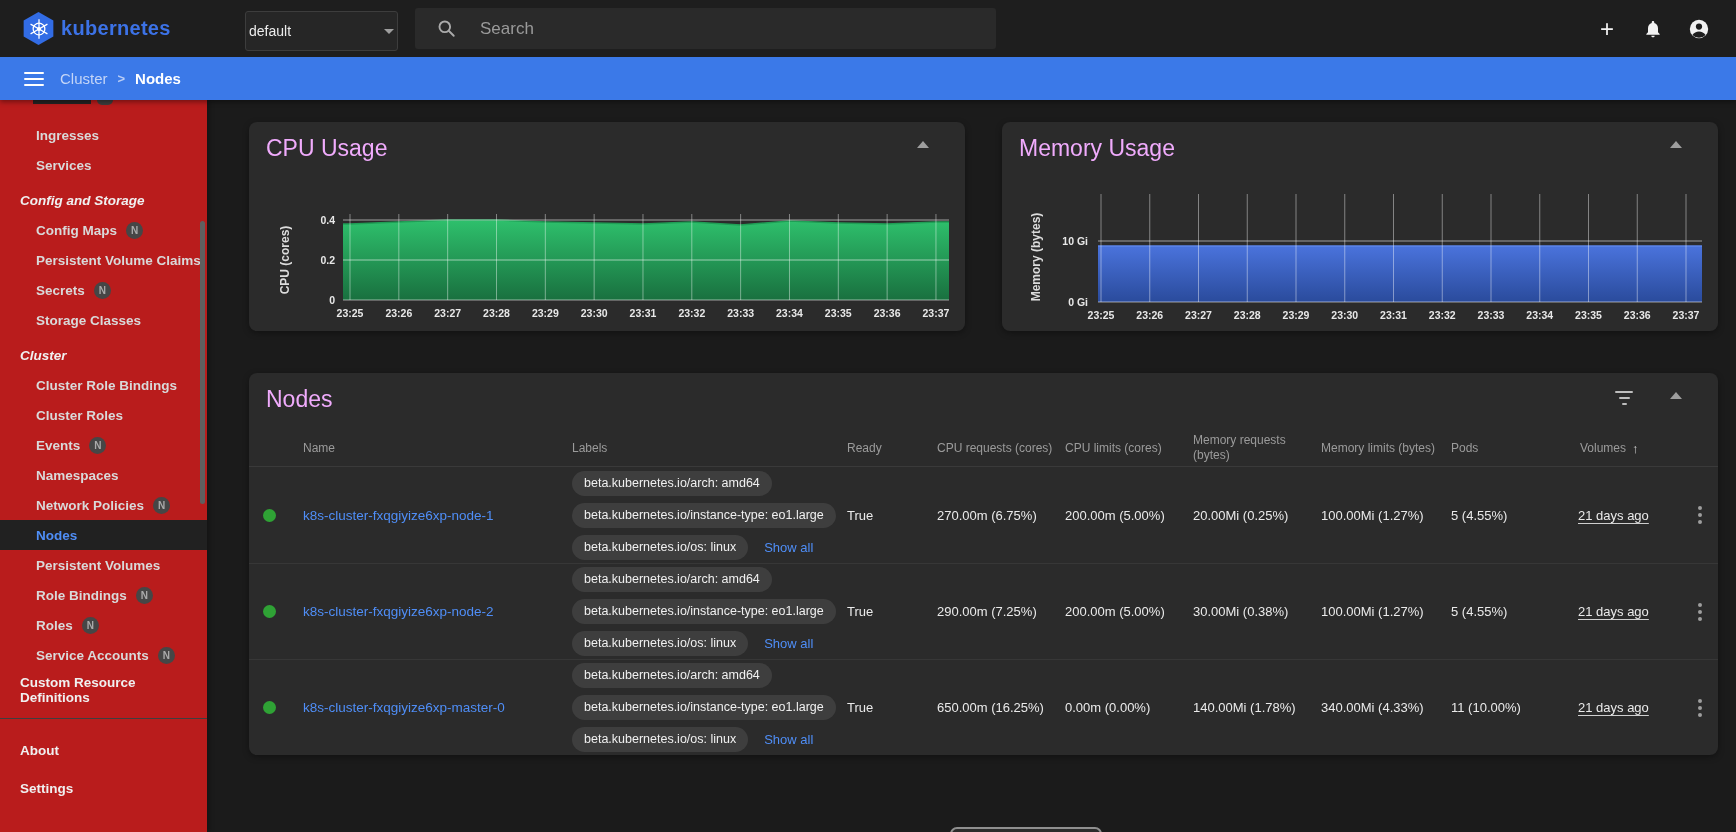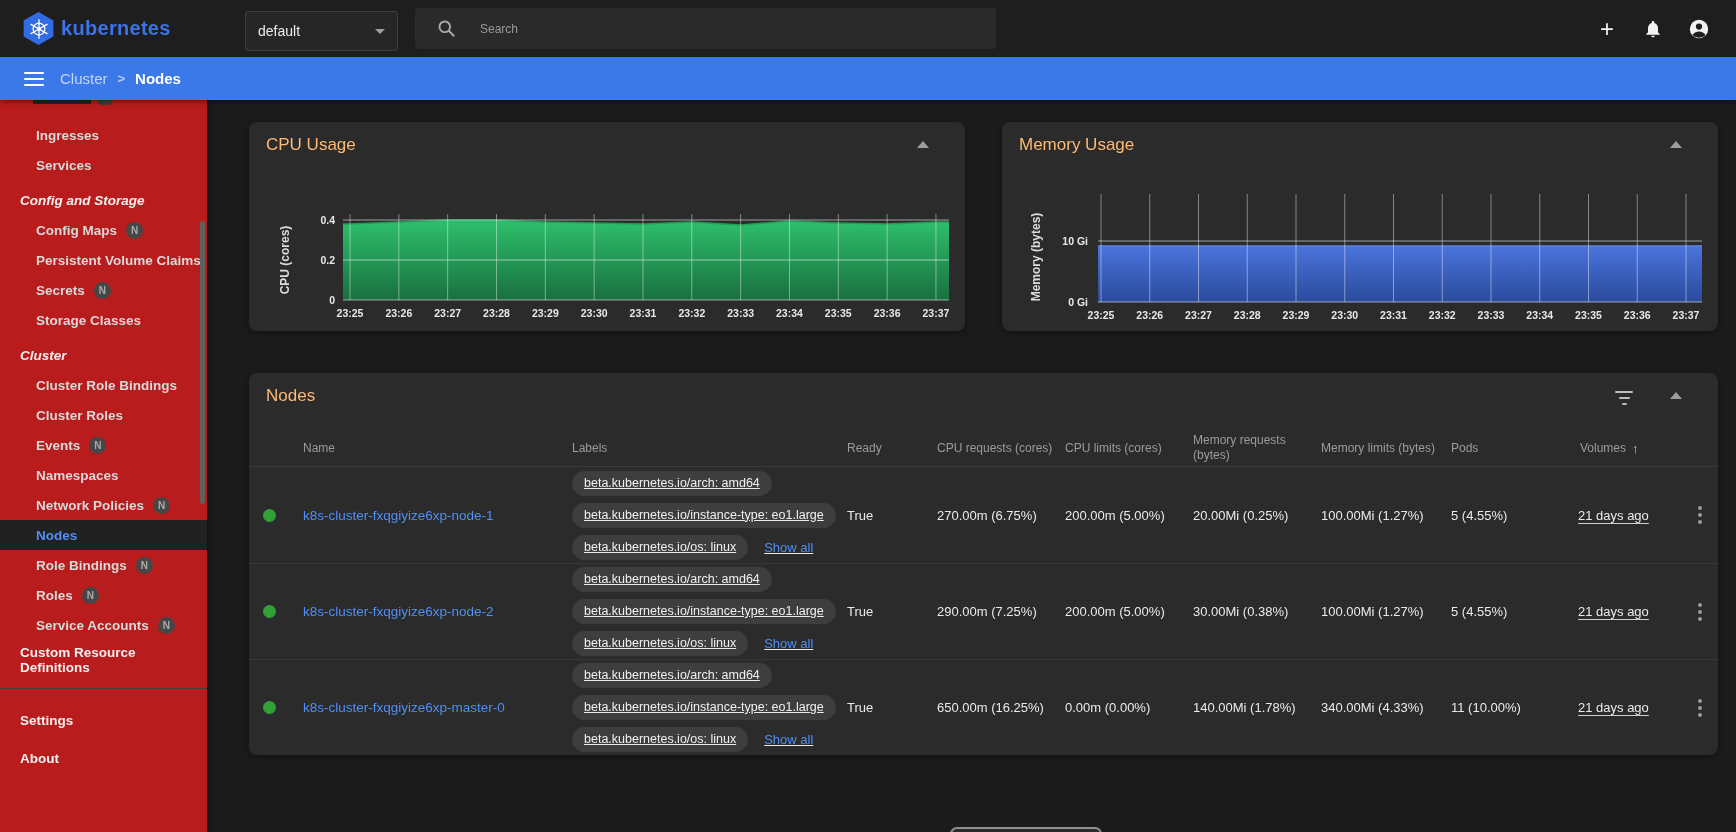--- a/index.html
+++ b/index.html
@@ -9,27 +9,27 @@
     background:#1b1b1b; font-family:"Liberation Sans", sans-serif;
     -webkit-font-smoothing:antialiased;
   }
   
   .topbar { position:absolute; left:0; top:0; width:1736px; height:57px; background:#1e1e1e; z-index:6; }
   .k8s-hex { position:absolute; left:22px; top:12px; width:33px; height:33px; background:#326ce5;
     clip-path:polygon(50% 0%, 95% 26%, 95% 74%, 50% 100%, 5% 74%, 5% 26%);
     display:flex; align-items:center; justify-content:center; }
   .app-name { position:absolute; left:61px; top:17px; font-size:20px; font-weight:bold; color:#3c72e6; letter-spacing:.3px; }
   .ns-select { position:absolute; left:245px; top:11px; width:153px; height:40px; background:#262626;
-    border:1px solid #3d3d3d; border-radius:3px; display:flex; align-items:center; padding:0 12px;
+    border:1px solid #3d3d3d; border-radius:3px; display:flex; align-items:center; padding:0 3px;
     color:#ececec; font-size:14px; cursor:pointer; }
   .ns-caret { margin-left:auto; width:0; height:0; border-left:5px solid transparent; border-right:5px solid transparent; border-top:5px solid #9e9e9e; }
   .search-bar { position:absolute; left:415px; top:8px; width:581px; height:41px; background:#2a2a2a; border-radius:3px; display:flex; align-items:center; }
   .search-bar svg { margin-left:22px; }
   .search-input { flex:1; margin-left:22px; margin-right:12px; background:transparent; border:none; outline:none;
-    color:#ececec; font-size:12px; font-family:"Liberation Sans", sans-serif; }
+    color:#ececec; font-size:17px; font-family:"Liberation Sans", sans-serif; }
   .search-input::placeholder { color:#9a9a9a; opacity:1; }
   .top-action { position:absolute; top:14px; width:30px; height:30px; display:flex; align-items:center; justify-content:center; cursor:pointer; }
   .plus-glyph { color:#f2f2f2; font-size:24px; font-weight:400; line-height:26px; }
   
   .bluebar { position:absolute; left:0; top:57px; width:1736px; height:43px; background:#3b79e8; z-index:5;
     display:flex; align-items:center; box-shadow:0 2px 5px rgba(0,0,0,.4); }
   .hamburger { margin-left:24px; width:20px; height:14px; display:flex; flex-direction:column; justify-content:space-between; cursor:pointer; }
   .hamburger i { display:block; height:2px; background:#fff; border-radius:1px; }
   .crumbs { margin-left:16px; display:flex; align-items:center; font-size:15px; }
   .crumb-parent { color:#c4d5f7; font-weight:500; cursor:pointer; }
@@ -51,42 +51,42 @@
     font-size:10px; font-weight:700; display:inline-flex; align-items:center; justify-content:center; }
   .side-divider { height:1px; background:#3f3f3f; margin:13px 0 12px 0; }
   .clip-smudge { position:absolute; top:0; left:33px; width:58px; height:4px; background:#232323; }
   .clip-smudge-badge { position:absolute; top:0; left:97px; width:16px; height:5px; background:#3e3e3e; border-radius:0 0 8px 8px; }
   .scroll-thumb { position:absolute; right:2px; top:121px; width:5px; height:283px; background:#5f5f5f; border-radius:3px; cursor:pointer; }
   
   .card { position:absolute; background:#2b2b2b; border-radius:8px; box-shadow:0 2px 6px rgba(0,0,0,.35); }
   #cpu-card  { left:249px;  top:122px; width:716px;  height:209px; }
   #mem-card  { left:1002px; top:122px; width:716px;  height:209px; }
   #nodes-card{ left:249px;  top:373px; width:1469px; height:382px; }
-  .card-title { position:absolute; left:17px; top:13px; font-size:17px; font-weight:500; color:#fdba74; }
+  .card-title { position:absolute; left:17px; top:13px; font-size:23px; font-weight:500; color:#f0abfc; }
   .collapse-btn { position:absolute; right:36px; top:19px; width:12px; height:8px; cursor:pointer; }
   .collapse-btn i { display:block; width:0; height:0; border-left:6px solid transparent; border-right:6px solid transparent; border-bottom:7px solid #9e9e9e; }
   .chart-svg { position:absolute; left:0; top:45px; }
   
   .filter-btn { position:absolute; right:84px; top:18px; width:20px; height:14px; display:flex; flex-direction:column;
     align-items:center; justify-content:space-between; cursor:pointer; }
   .filter-btn i { display:block; height:2px; background:#bdbdbd; border-radius:1px; }
   .filter-btn i:nth-child(1){ width:18px; } .filter-btn i:nth-child(2){ width:11px; } .filter-btn i:nth-child(3){ width:5px; }
   .tgrid { display:grid; grid-template-columns:40px 263px 290px 90px 128px 128px 128px 130px 127px 109px 36px; }
   .thead { position:absolute; left:0; top:57px; width:100%; height:37px; border-bottom:1px solid #3a3a3a; }
   .th { display:flex; align-items:center; color:#9b9b9b; font-size:12px; font-weight:500; line-height:15px; padding-left:5px; }
   .th.c-name { padding-left:14px; } .th.c-labels { padding-left:20px; } .th.c-created { padding-left:7px; }
   .sort-arrow { margin-left:6px; color:#cfcfcf; font-size:13px; font-weight:400; }
   .tbody { position:absolute; left:0; top:94px; width:100%; }
   .trow { height:96px; align-items:center; }
   .trow + .trow { border-top:1px solid #373737; }
   .td { color:#eaeaea; font-size:13px; padding-left:5px; }
   .td.c-dot { display:flex; justify-content:center; padding-left:0; }
   .status-dot { width:13px; height:13px; border-radius:50%; background:#2fa235; }
   .td.c-name { padding-left:14px; color:#4f8ef7; font-weight:500; font-size:13.5px; cursor:pointer; }
-  .td.c-labels { padding-left:20px; display:flex; flex-direction:column; gap:7px;text-decoration:underline; }
+  .td.c-labels { padding-left:20px; display:flex; flex-direction:column; gap:7px; }
   .chip-line { display:flex; align-items:center; gap:16px; }
   .chip { background:#3e3e3e; color:#f0f0f0; font-size:12.5px; padding:5px 12px 6px 12px; border-radius:14px; white-space:nowrap; }
   .show-all { color:#4f8ef7; font-size:13px; font-weight:500; cursor:pointer; }
   .created-text { text-decoration:underline; text-underline-offset:3px; text-decoration-color:#cfcfcf; }
   .td.c-kebab { display:flex; flex-direction:column; align-items:center; gap:3px; cursor:pointer; padding-left:0; }
   .td.c-kebab i { width:4px; height:4px; border-radius:50%; background:#9e9e9e; display:block; }
   
   .partial-dialog { position:absolute; left:950px; top:827px; width:152px; height:14px;
     border:2px solid #8f8f8f; border-radius:8px; background:#2b2b2b; }
 </style>
@@ -199,40 +199,43 @@
           <span>Namespaces</span>
         </div>
         <div class="side-item">
           <span>Network Policies</span>
           <span class="n-badge">N</span>
         </div>
         <div class="side-item active">
           <span>Nodes</span>
         </div>
         <div class="side-item">
+          <span>Persistent Volumes</span>
+        </div>
+        <div class="side-item">
           <span>Role Bindings</span>
           <span class="n-badge">N</span>
         </div>
         <div class="side-item">
           <span>Roles</span>
           <span class="n-badge">N</span>
         </div>
         <div class="side-item">
           <span>Service Accounts</span>
           <span class="n-badge">N</span>
         </div>
         <div class="side-root">
           <span>Custom Resource Definitions</span>
         </div>
         <div class="side-divider"></div>
         <div class="side-root side-tall">
+          <span>About</span>
+        </div>
+        <div class="side-root side-tall">
           <span>Settings</span>
-        </div>
-        <div class="side-root side-tall">
-          <span>About</span>
         </div>
       </nav>
     <div class="scroll-thumb"></div>
   </aside>
 
   <section class="card" id="cpu-card">
     <div class="card-title">CPU Usage</div>
     <div class="collapse-btn">
         <i></i>
       </div>

